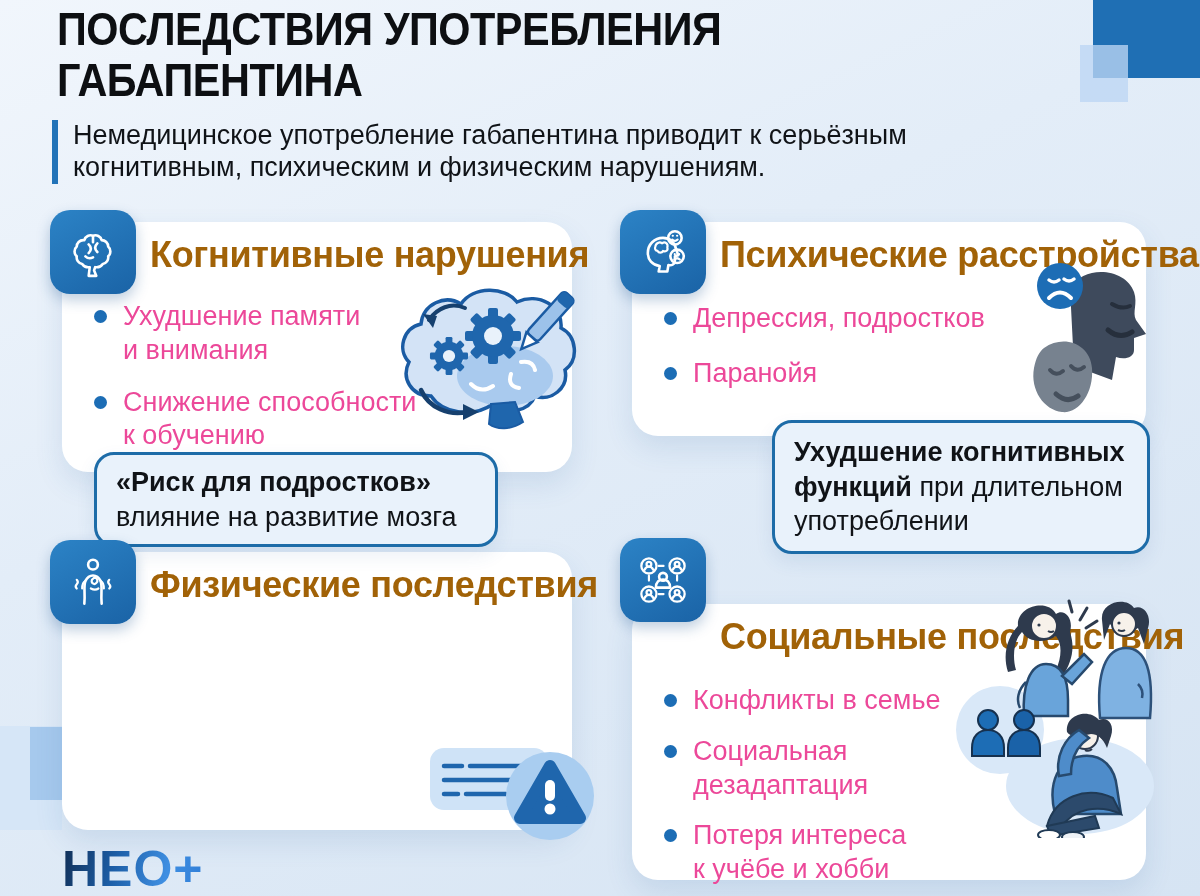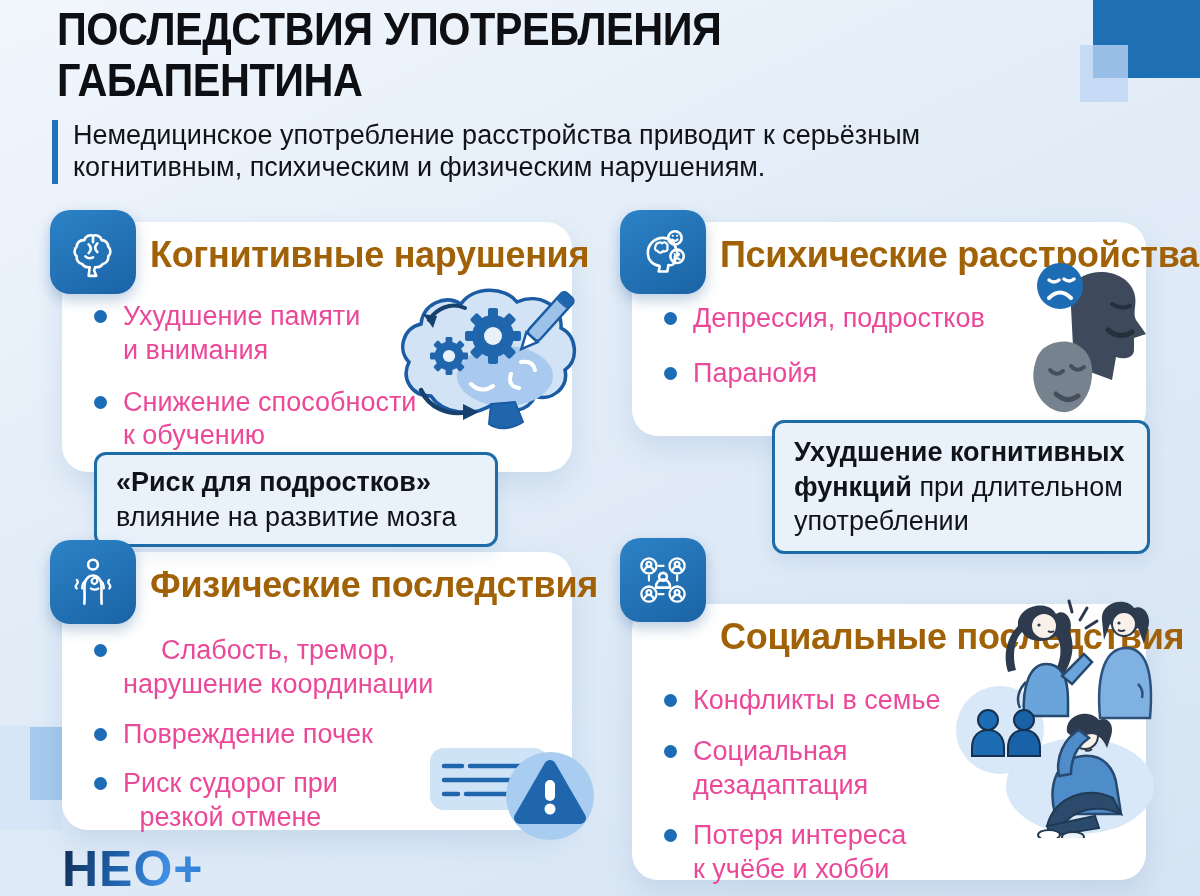--- a/index.html
+++ b/index.html
@@ -43,21 +43,21 @@
   .tile{
     position:absolute;width:86px;height:84px;border-radius:20px;z-index:5;
     background:linear-gradient(150deg,#2c83c6,#1a63a6);
     box-shadow:0 6px 14px rgba(20,80,140,.28);
     display:flex;align-items:center;justify-content:center;
   }
   .tile svg{stroke:#fff;fill:none;stroke-width:2.4;stroke-linecap:round;stroke-linejoin:round;}
 
   
   .callout{
-    position:absolute;background:#e9f2fb;border:3px solid #1d6ca8;border-radius:12px;
+    position:absolute;background:#e9f2fb;border:3px solid #1d6ca8;border-radius:20px;
     padding:10px 19px;font-size:27px;line-height:1.28;z-index:4;color:#101317;
     box-shadow:0 8px 18px rgba(50,100,160,.10);box-sizing:border-box;
   }
   .callout .co-bold{font-weight:800;}
   .callout.stacked span{display:block;}
 
   .illu{position:absolute;z-index:3;}
 
   
   .logo{
@@ -74,21 +74,21 @@
   <div class="sq sq-tr-dark"></div>
   <div class="sq sq-tr-light"></div>
   <div class="sq sq-bl-pale"></div>
   <div class="sq sq-bl-med"></div>
 
   <div class="h1">
     <span>ПОСЛЕДСТВИЯ УПОТРЕБЛЕНИЯ</span>
     <span>ГАБАПЕНТИНА</span>
   </div>
   <div class="subtitle">
-    <span>Немедицинское употребление расстройства приводит к серьёзным</span>
+    <span>Немедицинское употребление габапентина приводит к серьёзным</span>
     <span>когнитивным, психическим и физическим нарушениям.</span>
   </div>
 
   <div class="card" style="left:62px;top:222px;width:510px;height:250px;">
     <div class="card-title">Когнитивные нарушения</div>
     <div class="bullets" style="top:78px;">
       <div class="b-item">
         <div class="b-dot"></div>
         <div class="b-text">Ухудшение памяти
 и внимания</div>
@@ -191,36 +191,20 @@
     <path d="M21 28 q5 4 10 0 M36 27 q5 4 10 0" stroke="#ffffff" stroke-width="3.5" fill="none" stroke-linecap="round"></path>
     <path d="M21 46 q11 -11 22 0" stroke="#ffffff" stroke-width="4" fill="none" stroke-linecap="round"></path>
   </svg>
 
   <div class="callout" style="left:772px;top:420px;width:378px;padding:12px 19px;">
     <span class="co-bold">Ухудшение когнитивных функций</span><span> при длительном употреблении</span>
   </div>
 
   <div class="card" style="left:62px;top:552px;width:510px;height:278px;text-align:center;">
     <div class="card-title">Физические последствия</div>
-    <div class="bullets" style="top:82px;gap:16px;">
-      <div class="b-item">
-        <div class="b-dot"></div>
-        <div class="b-text">Слабость, тремор,
-нарушение координации</div>
-      </div>
-      <div class="b-item">
-        <div class="b-dot"></div>
-        <div class="b-text">Повреждение почек</div>
-      </div>
-      <div class="b-item">
-        <div class="b-dot"></div>
-        <div class="b-text">Риск судорог при
-резкой отмене</div>
-      </div>
-    </div>
   </div>
   <div class="tile" style="left:50px;top:540px;">
     <svg width="52" height="52" viewBox="0 0 48 48">
       <circle cx="24" cy="8" r="4.5"></circle>
       <path d="M16 44 c1-10 -1-16 1-21 2-4 4-5 7-5 s5 1 7 5 c2 5 0 11 1 21"></path>
       <path d="M17 23 c-2 1 -3 3 -3 7 M31 23 c2 1 3 3 3 7" stroke-width="2"></path>
       <path d="M9 22 q2 2 0 4 q-2 2 0 4 M39 22 q-2 2 0 4 q2 2 0 4" stroke-width="2"></path>
       <path d="M25 20 c3 0 4 3 2 5 c-2 2 -5 0 -4 -3 z M22 30 q4 2 7 0" stroke-width="2"></path>
     </svg>
   </div>

